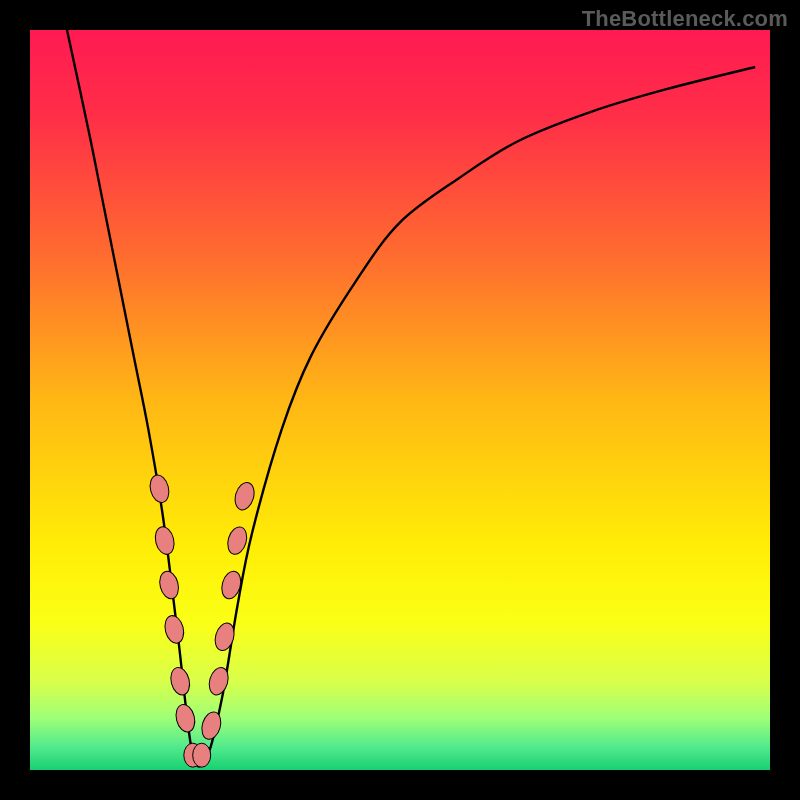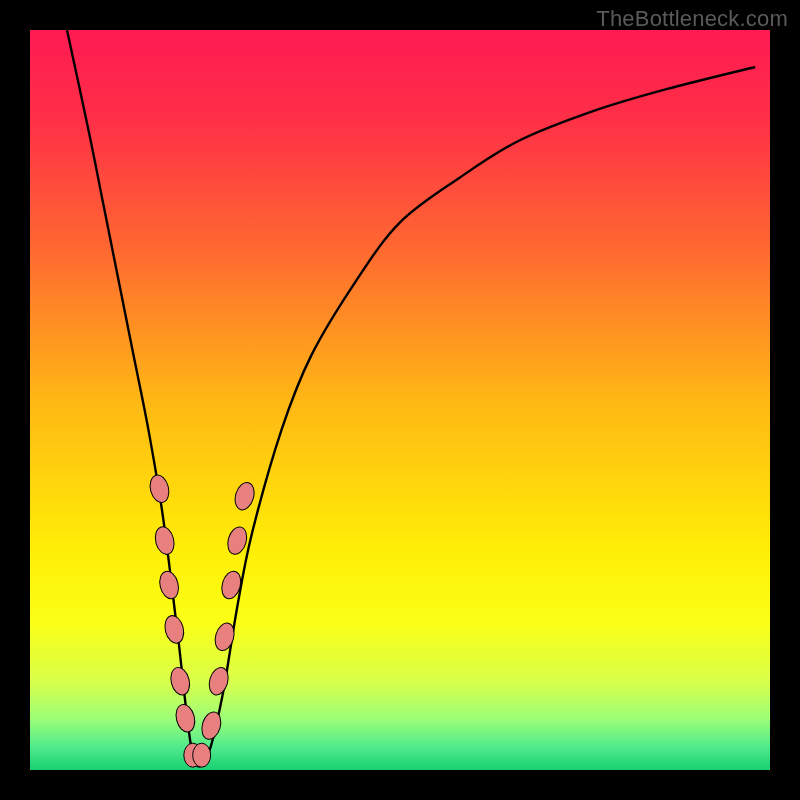--- a/index.html
+++ b/index.html
@@ -40,21 +40,21 @@
     top: 0;
     width: 100%;
     height: 100%;
   }
   .watermark {
     position: absolute;
     top: 6px;
     right: 12px;
     color: #5a5a5a;
     font-size: 22px;
-    font-weight: 400;
+    font-weight: 700;
     letter-spacing: 0.2px;
     user-select: none;
   }
 </style>
 </head>
 <body>
 
 <div class="frame">
 
   <div class="plot-area">

